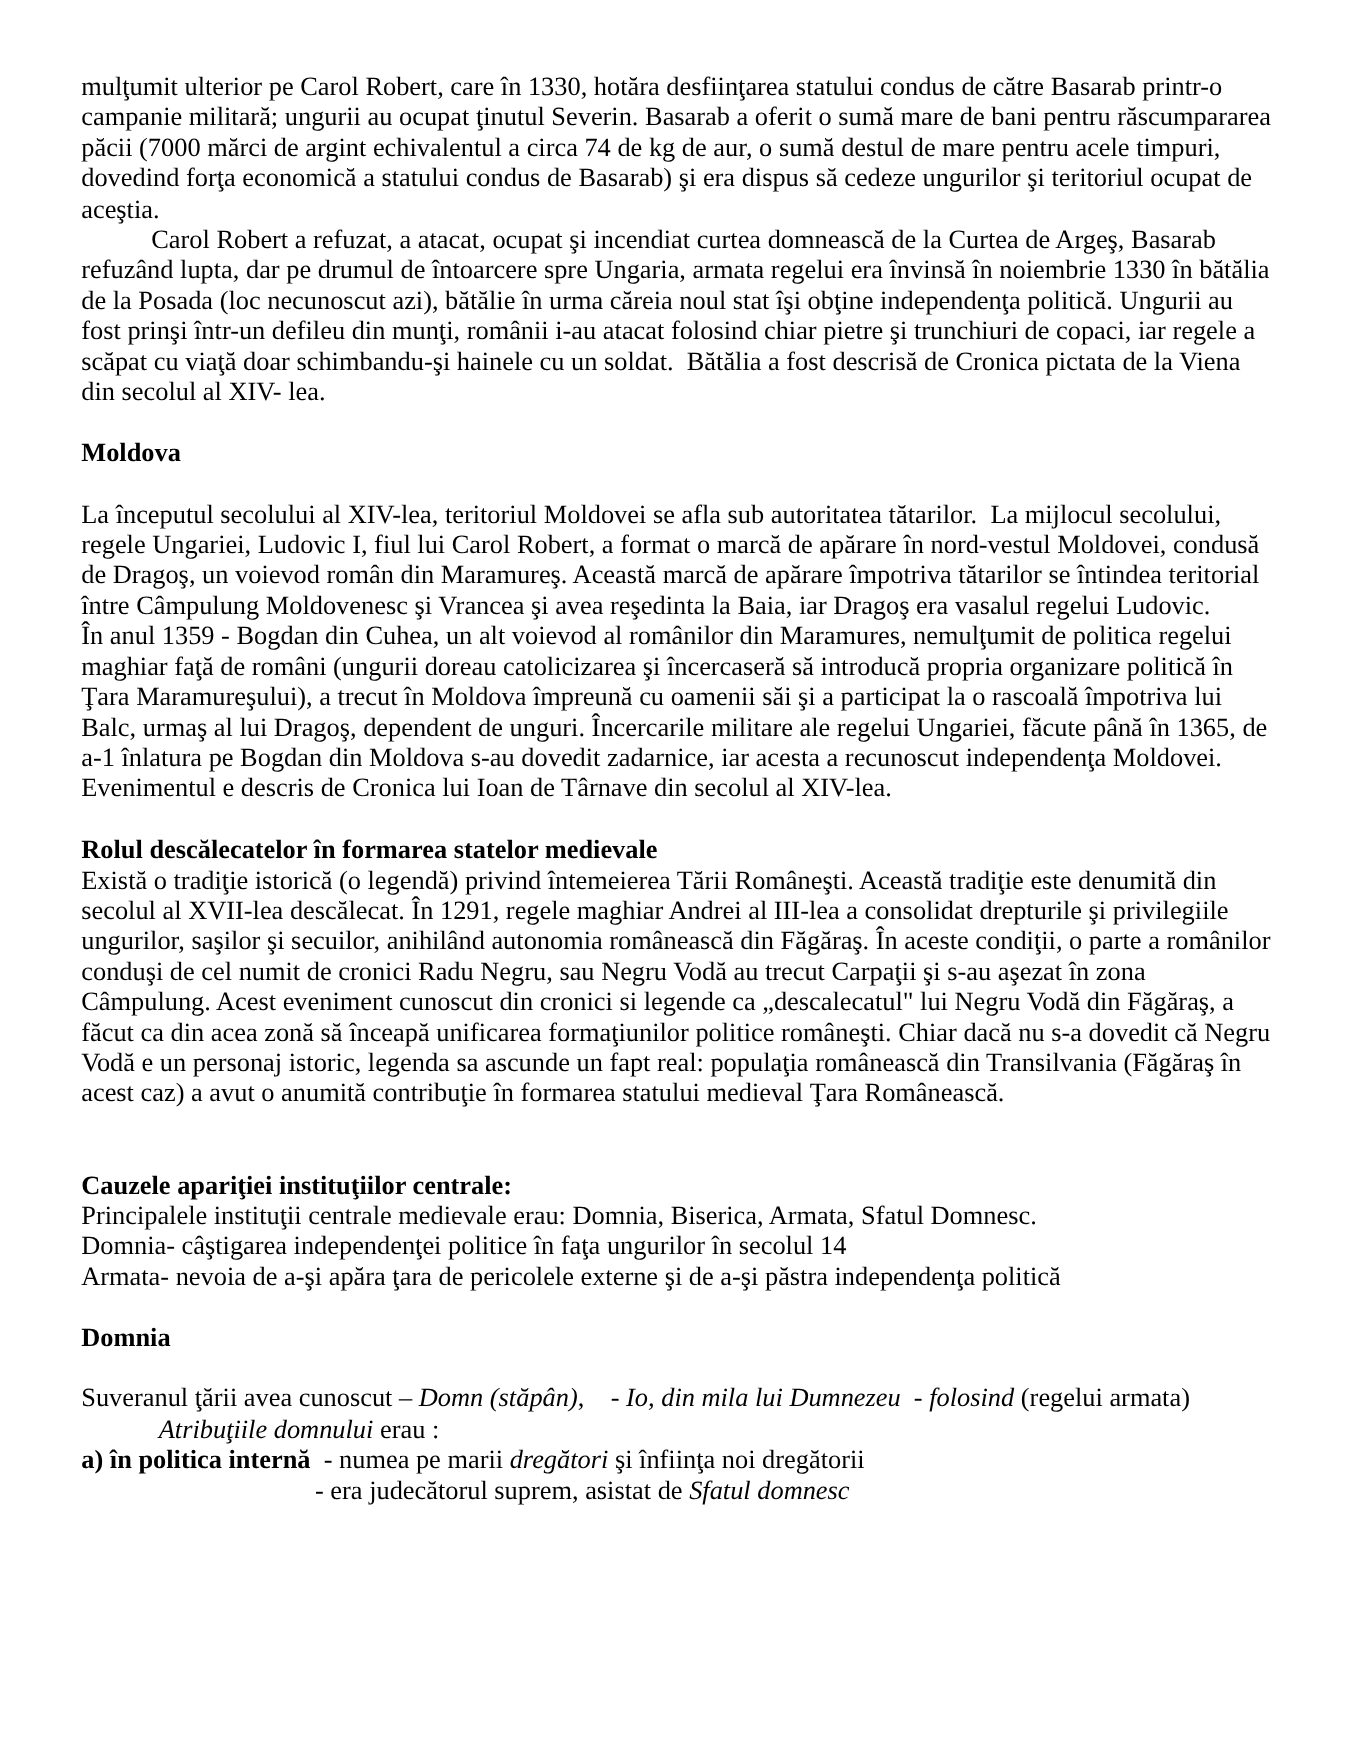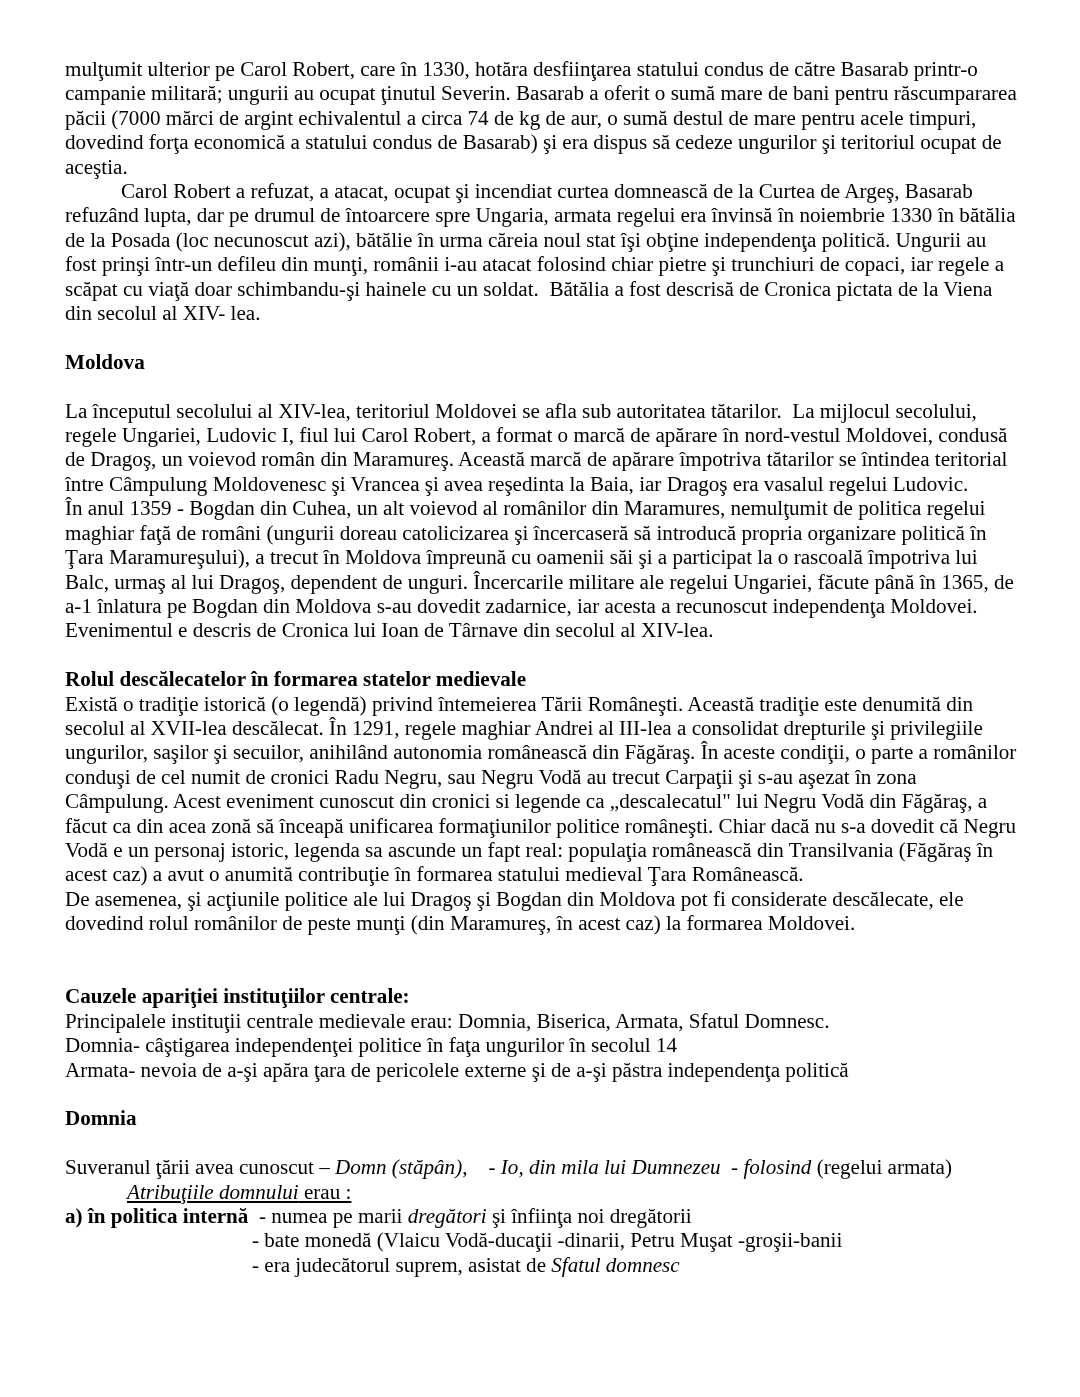--- a/index.html
+++ b/index.html
@@ -34,28 +34,26 @@
     <div class="block p"><span>mulţumit ulterior pe Carol Robert, care în 1330, hotăra desfiinţarea statului condus de către Basarab printr-o campanie militară; ungurii au ocupat ţinutul Severin. Basarab a oferit o sumă mare de bani pentru răscumpararea păcii (7000 mărci de argint echivalentul a circa 74 de kg de aur, o sumă destul de mare pentru acele timpuri, dovedind forţa economică a statului condus de Basarab) şi era dispus să cedeze ungurilor şi teritoriul ocupat de aceştia.</span></div>
     <div class="block p" style="text-indent: 56px;"><span>Carol Robert a refuzat, a atacat, ocupat şi incendiat curtea domnească de la Curtea de Argeş, Basarab refuzând lupta, dar pe drumul de întoarcere spre Ungaria, armata regelui era învinsă în noiembrie 1330 în bătălia de la Posada (loc necunoscut azi), bătălie în urma căreia noul stat îşi obţine independenţa politică. Ungurii au fost prinşi într-un defileu din munţi, românii i-au atacat folosind chiar pietre şi trunchiuri de copaci, iar regele a scăpat cu viaţă doar schimbandu-şi hainele cu un soldat.  Bătălia a fost descrisă de Cronica pictata de la Viena din secolul al XIV- lea.</span></div>
     <div class="block blank"></div>
     <div class="block h"><span class="b">Moldova</span></div>
     <div class="block blank"></div>
     <div class="block p"><span>La începutul secolului al XIV-lea, teritoriul Moldovei se afla sub autoritatea tătarilor.  La mijlocul secolului, regele Ungariei, Ludovic I, fiul lui Carol Robert, a format o marcă de apărare în nord-vestul Moldovei, condusă de Dragoş, un voievod român din Maramureş. Această marcă de apărare împotriva tătarilor se întindea teritorial între Câmpulung Moldovenesc şi Vrancea şi avea reşedinta la Baia, iar Dragoş era vasalul regelui Ludovic.</span></div>
     <div class="block p"><span>În anul 1359 - Bogdan din Cuhea, un alt voievod al românilor din Maramures, nemulţumit de politica regelui maghiar faţă de români (ungurii doreau catolicizarea şi încercaseră să introducă propria organizare politică în Ţara Maramureşului), a trecut în Moldova împreună cu oamenii săi şi a participat la o rascoală împotriva lui Balc, urmaş al lui Dragoş, dependent de unguri. Încercarile militare ale regelui Ungariei, făcute până în 1365, de a-1 înlatura pe Bogdan din Moldova s-au dovedit zadarnice, iar acesta a recunoscut independenţa Moldovei. Evenimentul e descris de Cronica lui Ioan de Târnave din secolul al XIV-lea.</span></div>
     <div class="block blank"></div>
     <div class="block h"><span class="b">Rolul descălecatelor în formarea statelor medievale</span></div>
     <div class="block p"><span>Există o tradiţie istorică (o legendă) privind întemeierea Tării Româneşti. Această tradiţie este denumită din secolul al XVII-lea descălecat. În 1291, regele maghiar Andrei al III-lea a consolidat drepturile şi privilegiile ungurilor, saşilor şi secuilor, anihilând autonomia românească din Făgăraş. În aceste condiţii, o parte a românilor conduşi de cel numit de cronici Radu Negru, sau Negru Vodă au trecut Carpaţii şi s-au aşezat în zona Câmpulung. Acest eveniment cunoscut din cronici si legende ca „descalecatul" lui Negru Vodă din Făgăraş, a făcut ca din acea zonă să înceapă unificarea formaţiunilor politice româneşti. Chiar dacă nu s-a dovedit că Negru Vodă e un personaj istoric, legenda sa ascunde un fapt real: populaţia românească din Transilvania (Făgăraş în acest caz) a avut o anumită contribuţie în formarea statului medieval Ţara Românească.</span></div>
-    <div class="block p"><span>De asemenea, şi acţiunile politice ale lui Dragoş şi Bogdan din Moldova pot fi considerate descălecate, ele dovedind rolul românilor de peste munţi (din Maramureş, în acest caz) la formarea Moldovei.</span></div>
     <div class="block blank"></div>
     <div class="block blank"></div>
     <div class="block p"><span class="b">Cauzele apariţiei instituţiilor centrale:</span></div>
     <div class="block p"><span>Principalele instituţii centrale medievale erau: Domnia, Biserica, Armata, Sfatul Domnesc.</span></div>
     <div class="block p"><span>Domnia- câştigarea independenţei politice în faţa ungurilor în secolul 14</span></div>
     <div class="block p"><span>Armata- nevoia de a-şi apăra ţara de pericolele externe şi de a-şi păstra independenţa politică</span></div>
     <div class="block blank"></div>
     <div class="block h"><span class="b">Domnia</span></div>
     <div class="block blank"></div>
     <div class="block p"><span>Suveranul ţării avea cunoscut – </span><span class="i">Domn (stăpân)</span><span>,    - </span><span class="i">Io, din mila lui Dumnezeu</span><span>  - </span><span class="i">folosind</span><span> (regelui armata)</span></div>
-    <div class="block p" style="padding-left: 62px; text-decoration: underline;"><span class="i">Atribuţiile domnului</span><span> erau :</span></div>
+    <div class="block p" style="padding-left: 62px;"><span class="i">Atribuţiile domnului</span><span> erau :</span></div>
     <div class="block p"><span class="bi">a) în politica internă</span><span>  - numea pe marii </span><span class="i">dregători</span><span> şi înfiinţa noi dregătorii</span></div>
-    <div class="block p" style="padding-left: 187px;"><span>- bate monedă (Vlaicu Vodă-ducaţii -dinarii, Petru Muşat -groşii-banii</span></div>
     <div class="block p" style="padding-left: 187px;"><span>- era judecătorul suprem, asistat de </span><span class="i">Sfatul domnesc</span></div>
   </div>
 
 </body></html>

